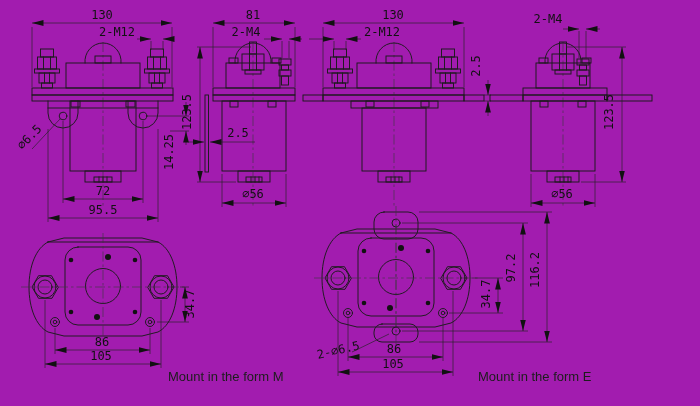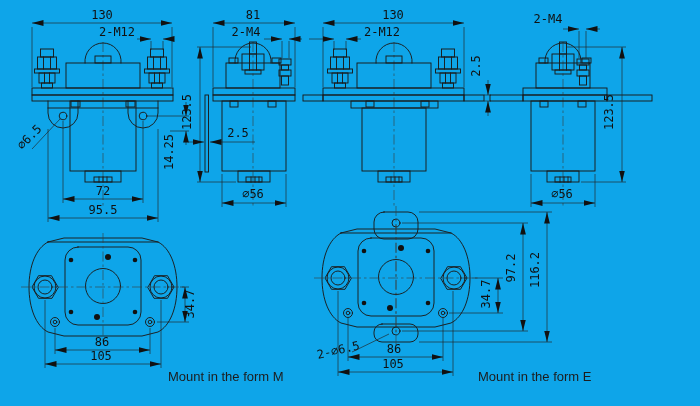--- a/index.html
+++ b/index.html
@@ -1,16 +1,16 @@
 <!DOCTYPE html>
 <html><head>
 <meta charset="utf-8">
 <style>
   html,body{margin:0;padding:0;background:#fff;}
-  #stage{position:relative;width:700px;height:406px;background:#0ea5e9;overflow:hidden;}
+  #stage{position:relative;width:700px;height:406px;background:#a21caf;overflow:hidden;}
   svg{display:block}
   .ln{stroke:#1b1b1b;stroke-width:.95;fill:none;stroke-linecap:square}
   .tn{stroke:#222;stroke-width:.65;fill:none}
   .cl{stroke:#3a3a3a;stroke-width:.6;fill:none;stroke-dasharray:10 3 2.5 3}
   .dt{font:12px "DejaVu Sans Mono","DejaVu Sans",monospace;fill:#111}
   .cap{font:13px "Liberation Sans",sans-serif;fill:#1d1d1d}
   .mid{text-anchor:middle}
 </style>
 </head>
 <body>

